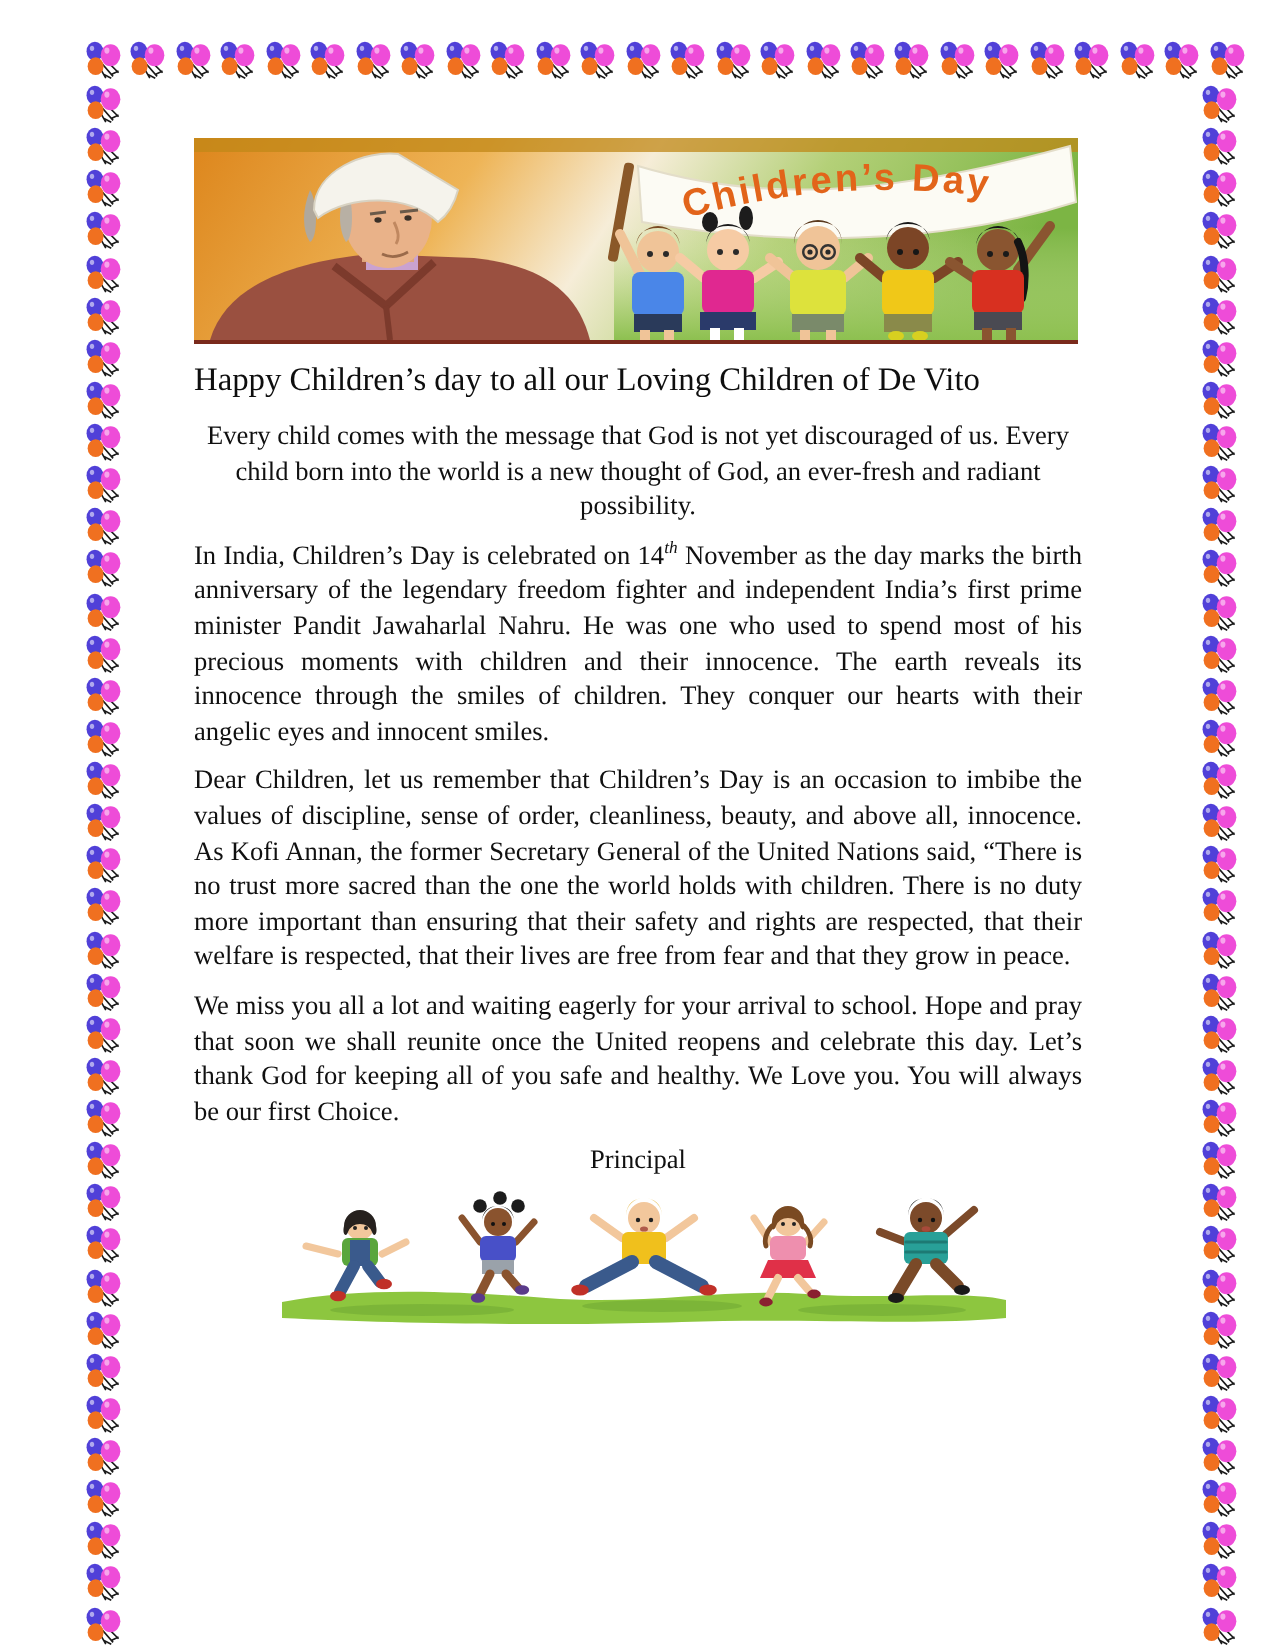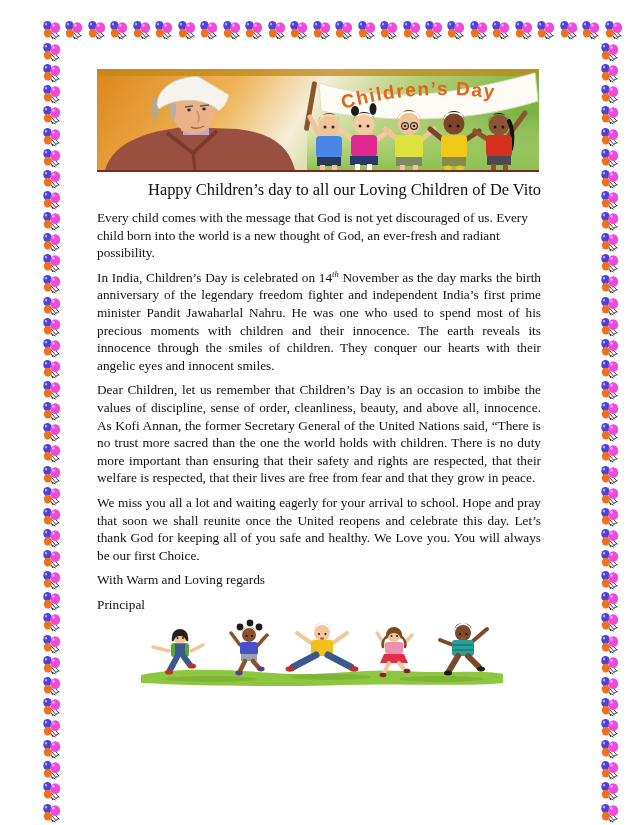--- a/index.html
+++ b/index.html
@@ -18,35 +18,35 @@
   .bb-left { left:42px; top:42px; height:781px; display:flex; flex-direction:column; justify-content:space-between; }
   .bb-right { left:600px; top:42px; height:781px; display:flex; flex-direction:column; justify-content:space-between; }
 
   
   .content { position:absolute; left:97px; top:69px; width:444px; }
 
   .banner { width:442px; height:101px; border-bottom:2px solid #7a2a1c; }
   .banner svg { display:block; }
 
   .title {
-    text-align:right;
+    text-align:left;
     font-size:16.4px;
     color:#0e0e0e;
     margin:8px 0 9px 0;
     white-space:nowrap;
   }
 
   .para {
     margin:0 0 7px 0;
     font-size:13.3px;
     line-height:17.6px;
     color:#101010;
     text-align:justify;
   }
-  .para.ragged, .para.closing { text-align:left; }
+  .para.ragged, .para.closing { text-align:center; }
   .para sup { font-size:0.65em; line-height:0;font-style:italic; }
 
   .kids { margin:-7px 0 0 44px; }
   .kids svg { display:block; }
 </style>
 </head>
 <body>
 
 <div class="page">
 
@@ -973,21 +973,20 @@
         </g>
       </svg>
     </div>
 
     <div class="title">Happy Children’s day to all our Loving Children of De Vito</div>
 
     <p class="para ragged">Every child comes with the message that God is not yet discouraged of us. Every child born into the world is a new thought of God, an ever-fresh and radiant possibility.</p>
     <p class="para"><span>In India, Children’s Day is celebrated on 14</span><sup>th</sup><span> November as the day marks the birth anniversary of the legendary freedom fighter and independent India’s first prime minister Pandit Jawaharlal Nahru. He was one who used to spend most of his precious moments with children and their innocence. The earth reveals its innocence through the smiles of children. They conquer our hearts with their angelic eyes and innocent smiles.</span></p>
     <p class="para">Dear Children, let us remember that Children’s Day is an occasion to imbibe the values of discipline, sense of order, cleanliness, beauty, and above all, innocence. As Kofi Annan, the former Secretary General of the United Nations said, “There is no trust more sacred than the one the world holds with children. There is no duty more important than ensuring that their safety and rights are respected, that their welfare is respected, that their lives are free from fear and that they grow in peace.</p>
     <p class="para">We miss you all a lot and waiting eagerly for your arrival to school. Hope and pray that soon we shall reunite once the United reopens and celebrate this day. Let’s thank God for keeping all of you safe and healthy. We Love you. You will always be our first Choice.</p>
-    <p class="para closing">With Warm and Loving regards</p>
     <p class="para closing">Principal</p>
 
     <div class="kids" title="Five happy children jumping on green grass">
       <svg viewBox="0 0 362 73" width="362" height="73" stroke-linecap="round">
 
         <path d="M0,62 C40,54 92,57 132,60 C182,64 222,55 262,58 C302,61 340,56 362,61 L362,70 C320,74 260,70 200,72 C140,74 60,73 0,70 Z" fill="#8dc63f"></path>
         <ellipse cx="70" cy="66" rx="46" ry="3" fill="#6fa733" opacity="0.55"></ellipse>
         <ellipse cx="190" cy="64" rx="40" ry="3" fill="#6fa733" opacity="0.55"></ellipse>
         <ellipse cx="300" cy="66" rx="42" ry="3" fill="#6fa733" opacity="0.55"></ellipse>
 

